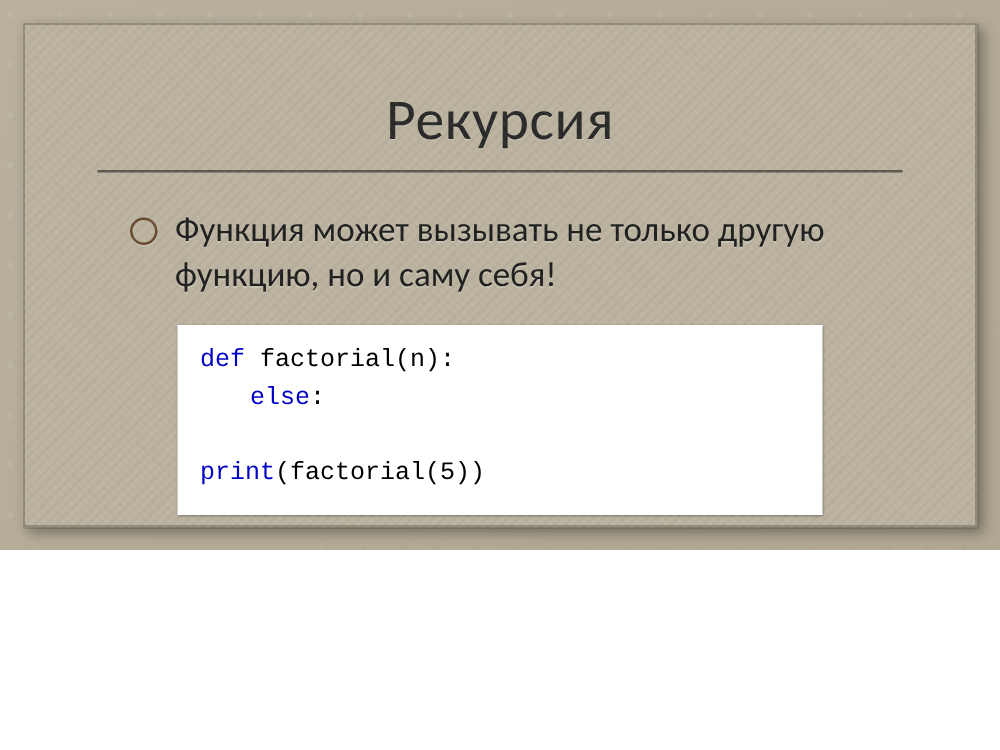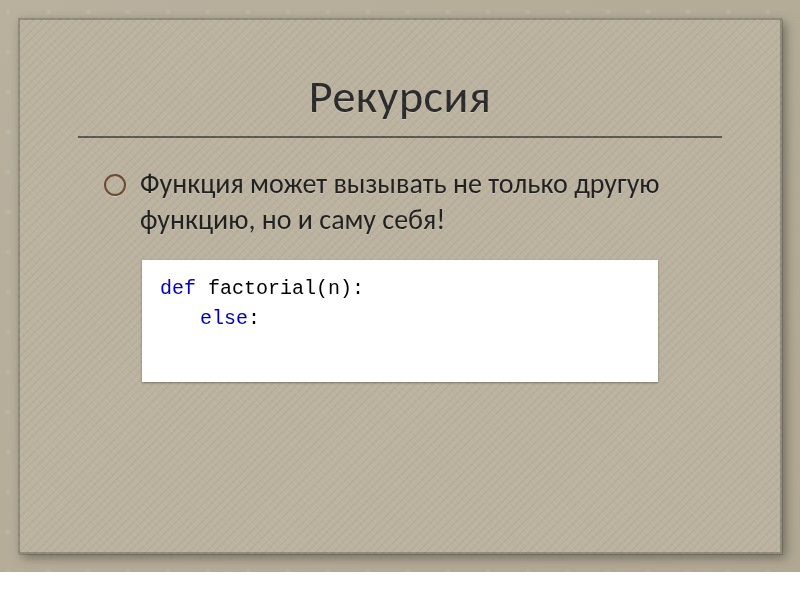--- a/index.html
+++ b/index.html
@@ -5,21 +5,21 @@
   html, body {
     margin: 0;
     padding: 0;
     width: 800px;
     height: 600px;
     overflow: hidden;
     font-family: Calibri, Arial, sans-serif;
   }
   .slide {
     width: 800px;
-    height: 572px;
+    height: 440px;
     background: #b5ac98;
     position: relative;
     box-sizing: border-box;
     padding: 18px;
   }
   
   .slide::before {
     content: "";
     position: absolute;
     inset: 0;
@@ -114,16 +114,17 @@
 
     <div class="bullet-row">
       <span class="bullet-icon"></span>
       <span class="bullet-text">Функция может вызывать не  только другую функцию, но  и саму себя!</span>
     </div>
 
     <div class="code-block">
       <span class="code-line"><span class="kw">def</span><span> factorial(n):</span></span>
       <span class="code-line indent1"><span class="kw">else</span><span>:</span></span>
       <span class="code-line">&nbsp;</span>
+      <span class="code-line"><span class="kw">print</span><span>(factorial(5))</span></span>
     </div>
 
   </div>
 </div>
 
 </body></html>

